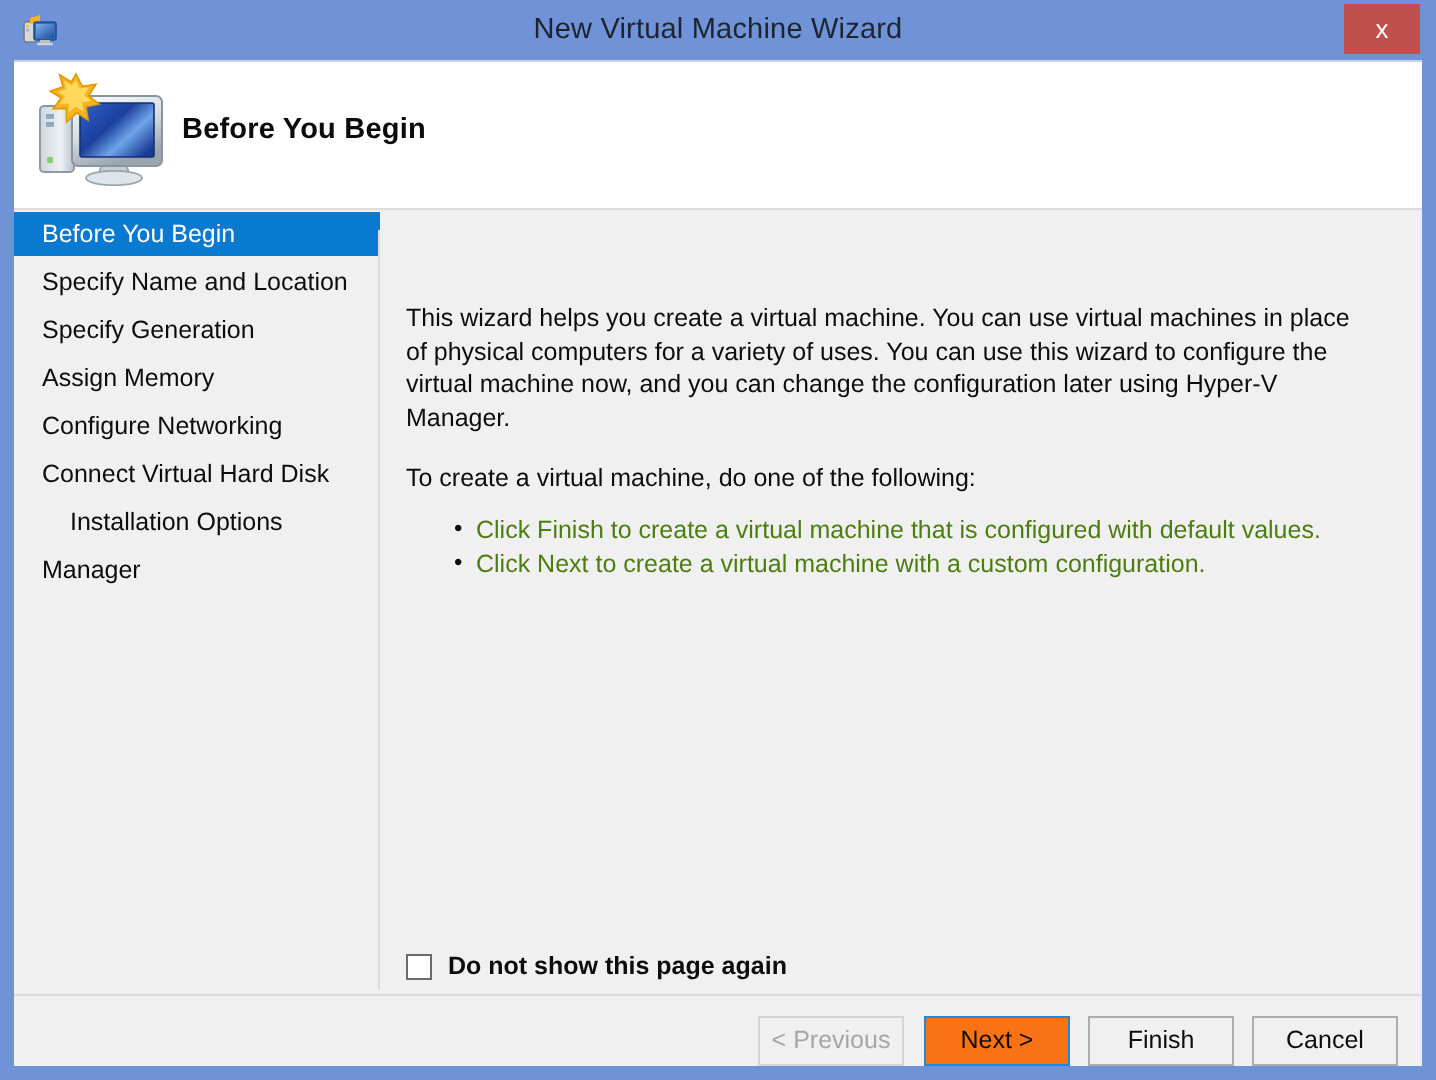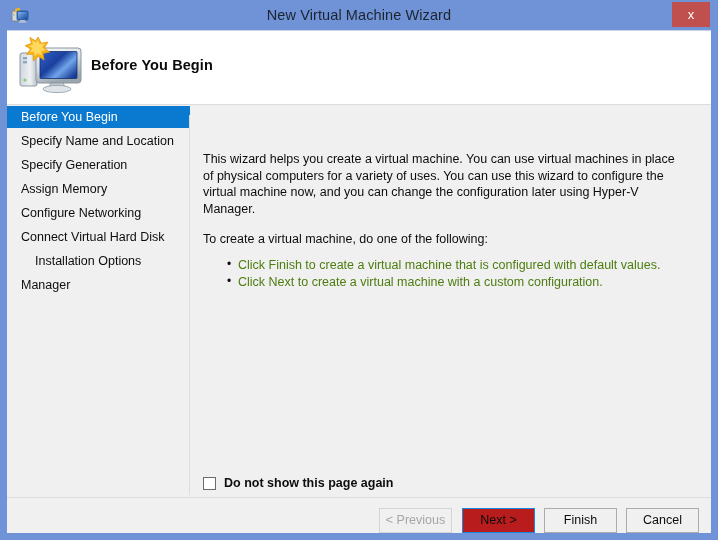--- a/index.html
+++ b/index.html
@@ -230,21 +230,21 @@
     cursor: default;
     padding: 0;
   }
   .btn.disabled {
     color: #a6a6a6;
     border-color: #d4d4d4;
     background: #f0f0f0;
   }
   .btn.focused {
     border: 1px solid #1a8ae0;
-    background: #b91c1c;
+    background: #f97316;
   }
   #btn-previous { left: 372px; width: 73px; }
   #btn-next     { left: 455px; width: 73px; }
   #btn-finish   { left: 537px; width: 73px; }
   #btn-cancel   { left: 619px; width: 73px; }
 </style>
 </head>
 <body>
 
 <div id="window">

